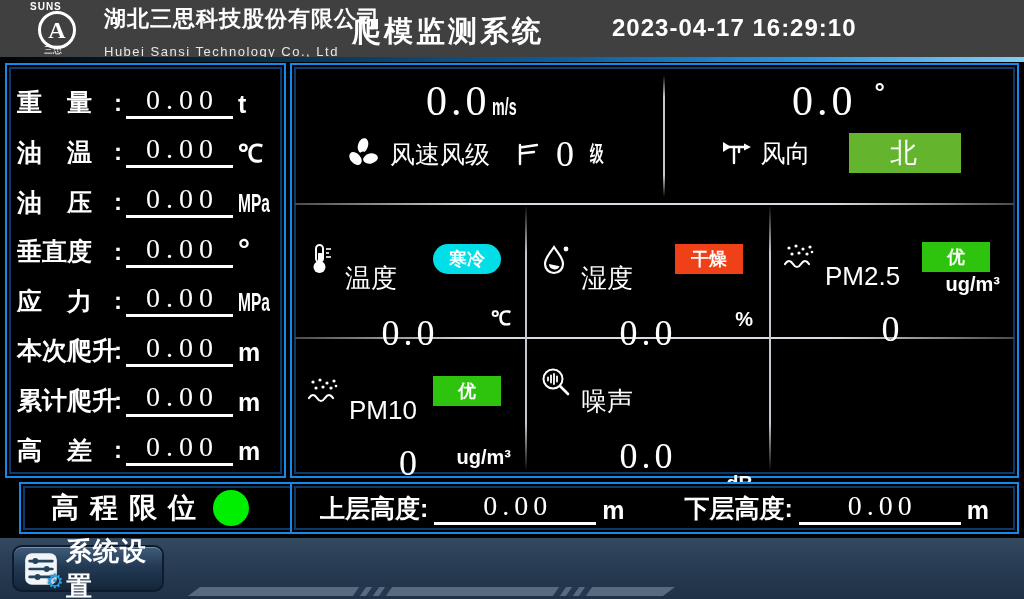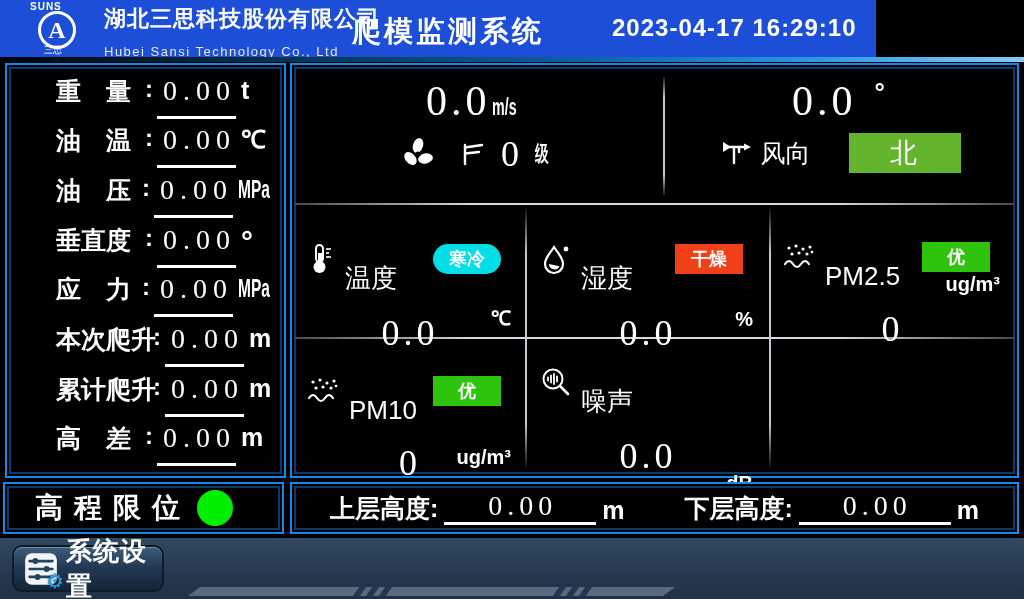--- a/index.html
+++ b/index.html
@@ -1,46 +1,46 @@
 <!DOCTYPE html>
 <html><head>
 <meta charset="utf-8">
 <style>
   * { margin:0; padding:0; box-sizing:border-box; }
   html,body { width:1024px; height:599px; background:#000; overflow:hidden;
     font-family:"Liberation Sans", sans-serif; color:#fff; }
   #stage { position:relative; width:1024px; height:599px; background:#000; }
 
   
-  #header { position:absolute; left:0; top:0; width:876px; height:57px; background:#1d4ed8; }
+  #header { position:absolute; left:0; top:0; width:1024px; height:57px; background:#404040; }
   #logo { position:absolute; left:24px; top:0; width:72px; height:57px; }
   .logo-top { position:absolute; top:1px; left:6px; font-size:10px; font-weight:bold; letter-spacing:1px; }
   .logo-circle { position:absolute; top:11px; left:14px; width:38px; height:38px;
      border:3px solid #fff; border-radius:50%; display:flex; align-items:center; justify-content:center;
      font-family:"Liberation Serif",serif; font-weight:bold; font-size:24px; line-height:1; }
   .logo-bottom { position:absolute; bottom:0; left:20px; font-size:9px; }
   #company { position:absolute; left:104px; top:4px; }
   #company-cn { font-size:22px; font-weight:bold; letter-spacing:1px; }
   #company-en { font-size:13px; letter-spacing:1.5px; color:#e8e8e8; margin-top:10px; }
   #app-title { position:absolute; left:352px; top:12px; font-size:29px; font-weight:bold; letter-spacing:3px; }
   #clock { position:absolute; left:612px; top:14px; font-size:24px; font-weight:bold; letter-spacing:1px; }
   #header-divider { position:absolute; left:0; top:57px; width:1024px; height:5px;
      background:linear-gradient(90deg,#010408 0%,#07293f 22%,#0d5d9e 55%,#2596e0 78%,#85ccf4 100%); }
 
   
   .panel { position:absolute; background:#000; border:2px solid #1389ec;
      box-shadow: inset 0 0 0 2px #000, inset 0 0 0 4px #0d3a6a; }
   #left-panel  { left:5px;  top:63px;  width:281px; height:415px; }
   #right-panel { left:290px; top:63px; width:729px; height:415px; }
-  #limit-box   { left:3px;  top:482px; width:281px; height:52px; }
+  #limit-box   { left:19px;  top:482px; width:281px; height:52px; }
   #height-box  { left:290px; top:482px; width:729px; height:52px; }
 
   
   #left-rows { position:absolute; inset:7px 10px 7px 10px; display:flex; flex-direction:column; justify-content:space-around; }
-  .m-row { display:flex; height:44px;margin-left:39px; }
+  .m-row { display:flex; align-items:flex-end; height:44px; }
   .m-label { width:97px; font-size:25px; font-weight:bold; white-space:pre; line-height:1.3; }
   .m-colon { font-size:24px; font-weight:bold; margin:0 0 2px 0; }
   .m-value { flex:1; margin:0 5px 0 4px; text-align:center; font-family:"Liberation Serif",serif;
      font-size:28px; letter-spacing:6px; text-indent:6px; border-bottom:3px solid #fff; line-height:1.15; }
   .m-unit { width:36px; font-size:25px; font-weight:bold; line-height:1.2; }
   .narrow { display:inline-block; transform:scaleX(0.62); transform-origin:left bottom; white-space:nowrap; }
 
   
   .wind-half { position:absolute; top:6px; height:132px; }
   #wind-speed { left:4px; width:366px; }
@@ -65,21 +65,21 @@
   .cell-label { font-size:26px;margin-top:40px; }
   .badge { margin-left:auto; margin-right:10px; min-width:68px; height:30px; line-height:30px;
      padding:0 6px; text-align:center; font-size:18px; font-weight:bold; color:#fff; }
   .cell-value { text-align:center; font-family:"Liberation Serif",serif; font-size:36px; letter-spacing:4px; margin-top:16px; }
   .cell-unit { position:absolute; right:14px; bottom:6px; font-size:20px; font-weight:bold; }
 
   
   #limit-content { position:absolute; inset:4px; display:flex; align-items:center; padding-left:26px; }
   #limit-label { font-size:28px; font-weight:bold; letter-spacing:11px; }
   #limit-led { width:36px; height:36px; border-radius:50%; margin-left:6px; }
-  #height-content { position:absolute; inset:4px; display:flex; align-items:center; padding:0 34px; gap:60px; }
+  #height-content { position:absolute; inset:4px; display:flex; align-items:center; padding:0 24px; gap:60px; }
   .h-group { flex:1; display:flex; align-items:flex-end; }
   .h-label { font-size:25px; font-weight:bold; white-space:nowrap; }
   .h-value { flex:1; margin:0 6px; text-align:center; font-family:"Liberation Serif",serif; font-size:28px;
      letter-spacing:5px; text-indent:5px; border-bottom:3px solid #fff; line-height:1.1; }
   .h-unit { font-size:25px; font-weight:bold; }
 
   
   #taskbar { position:absolute; left:0; top:538px; width:1024px; height:61px;
      background:linear-gradient(180deg,#32495f 0%,#263a50 55%,#1e3147 100%); }
   #settings-btn { position:absolute; left:12px; top:7px; width:152px; height:47px; border-radius:10px;
@@ -179,20 +179,21 @@
       </div>
       <div class="wind-line2">
         <svg class="icon-svg" width="34" height="34" viewBox="0 0 34 34">
           <g fill="#fff">
             <ellipse cx="17" cy="8.5" rx="5" ry="7.5" transform="rotate(18 17 8.5)"></ellipse>
             <ellipse cx="9.5" cy="21.5" rx="5" ry="7.5" transform="rotate(138 9.5 21.5)"></ellipse>
             <ellipse cx="24.5" cy="21.5" rx="5" ry="7.5" transform="rotate(258 24.5 21.5)"></ellipse>
           </g>
           <circle cx="17" cy="17" r="2.6" fill="#000"></circle>
         </svg>
+        <span>风速风级</span>
         <svg class="icon-svg" width="26" height="26" viewBox="0 0 26 26" style="margin-left:14px;">
           <g stroke="#fff" stroke-width="2.4" fill="none" stroke-linecap="round">
             <line x1="6" y1="4" x2="6" y2="23"></line>
             <line x1="6" y1="6.5" x2="23" y2="4"></line>
             <line x1="6" y1="12.5" x2="20" y2="11"></line>
           </g>
         </svg>
         <span class="wind-level-num">0</span>
         <span style="font-weight:bold;font-size:22px;"><span class="narrow">级</span></span>
       </div>

